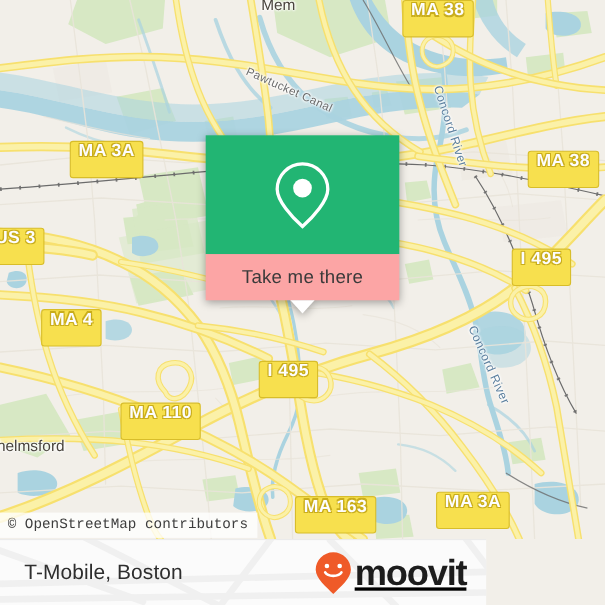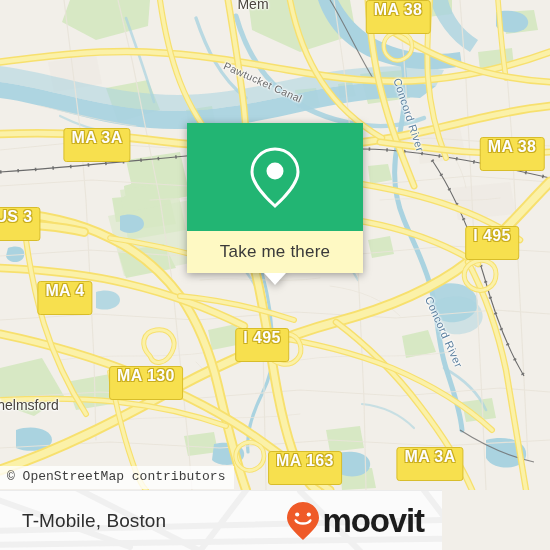--- a/index.html
+++ b/index.html
@@ -83,21 +83,21 @@
   #popup-photo {
     height: 108px;
     background: #22b573;
     display: flex;
     align-items: center;
     justify-content: center;
   }
   #popup-action {
     position: relative;
     height: 42px;
-    background: #fef9c3;
+    background: #fca5a5;
     display: flex;
     align-items: center;
     justify-content: center;
   }
   #popup-action-label {
     font-size: 17px;
     color: #3a3a3a;
     letter-spacing: .2px;
   }
   #popup-tail {
@@ -151,20 +151,21 @@
     position: relative;
     font-size: 19px;
     color: #2e2e2e;
     letter-spacing: .1px;
   }
   #brand {
     position: relative;
     display: flex;
     align-items: center;
     gap: 2px;
+    text-decoration: underline;
   }
   #brand-word {
     font-size: 33px;
     font-weight: bold;
     color: #1c1c1c;
     letter-spacing: -1.1px;
     line-height: 33px;
   }
 </style>
 </head>
@@ -404,21 +405,21 @@
     </svg>
 
     <div id="shield-layer">
         <div class="shield" style="left: 97px; top: 145px;">MA 3A</div>
         <div class="shield" style="left: 398px; top: 17px;">MA 38</div>
         <div class="shield" style="left: 512px; top: 154px;">MA 38</div>
         <div class="shield" style="left: 14px; top: 224px;">US 3</div>
         <div class="shield" style="left: 492px; top: 243px;">I 495</div>
         <div class="shield" style="left: 65px; top: 298px; text-align: center;">MA 4</div>
         <div class="shield" style="left: 262px; top: 345px;">I 495</div>
-        <div class="shield" style="left: 146px; top: 383px;">MA 130</div>
+        <div class="shield" style="left: 146px; top: 383px;">MA 110</div>
         <div class="shield" style="left: 305px; top: 468px;">MA 163</div>
         <div class="shield" style="left: 430px; top: 464px;">MA 3A</div>
       </div>
 
     <div id="label-layer">
         <div class="map-label place" style="left: 253px; top: 4px;">Mem</div>
         <div class="map-label canal" style="left: 263px; top: 82px; transform: translate(-50%, -50%) rotate(24deg);">Pawtucket Canal</div>
         <div class="map-label water" style="left: 409px; top: 115px; transform: translate(-50%, -50%) rotate(72deg);">Concord River</div>
         <div class="map-label water" style="left: 444px; top: 332px; transform: translate(-50%, -50%) rotate(66deg);">Concord River</div>
         <div class="map-label place" style="left: 28px; top: 405px;">helmsford</div>

